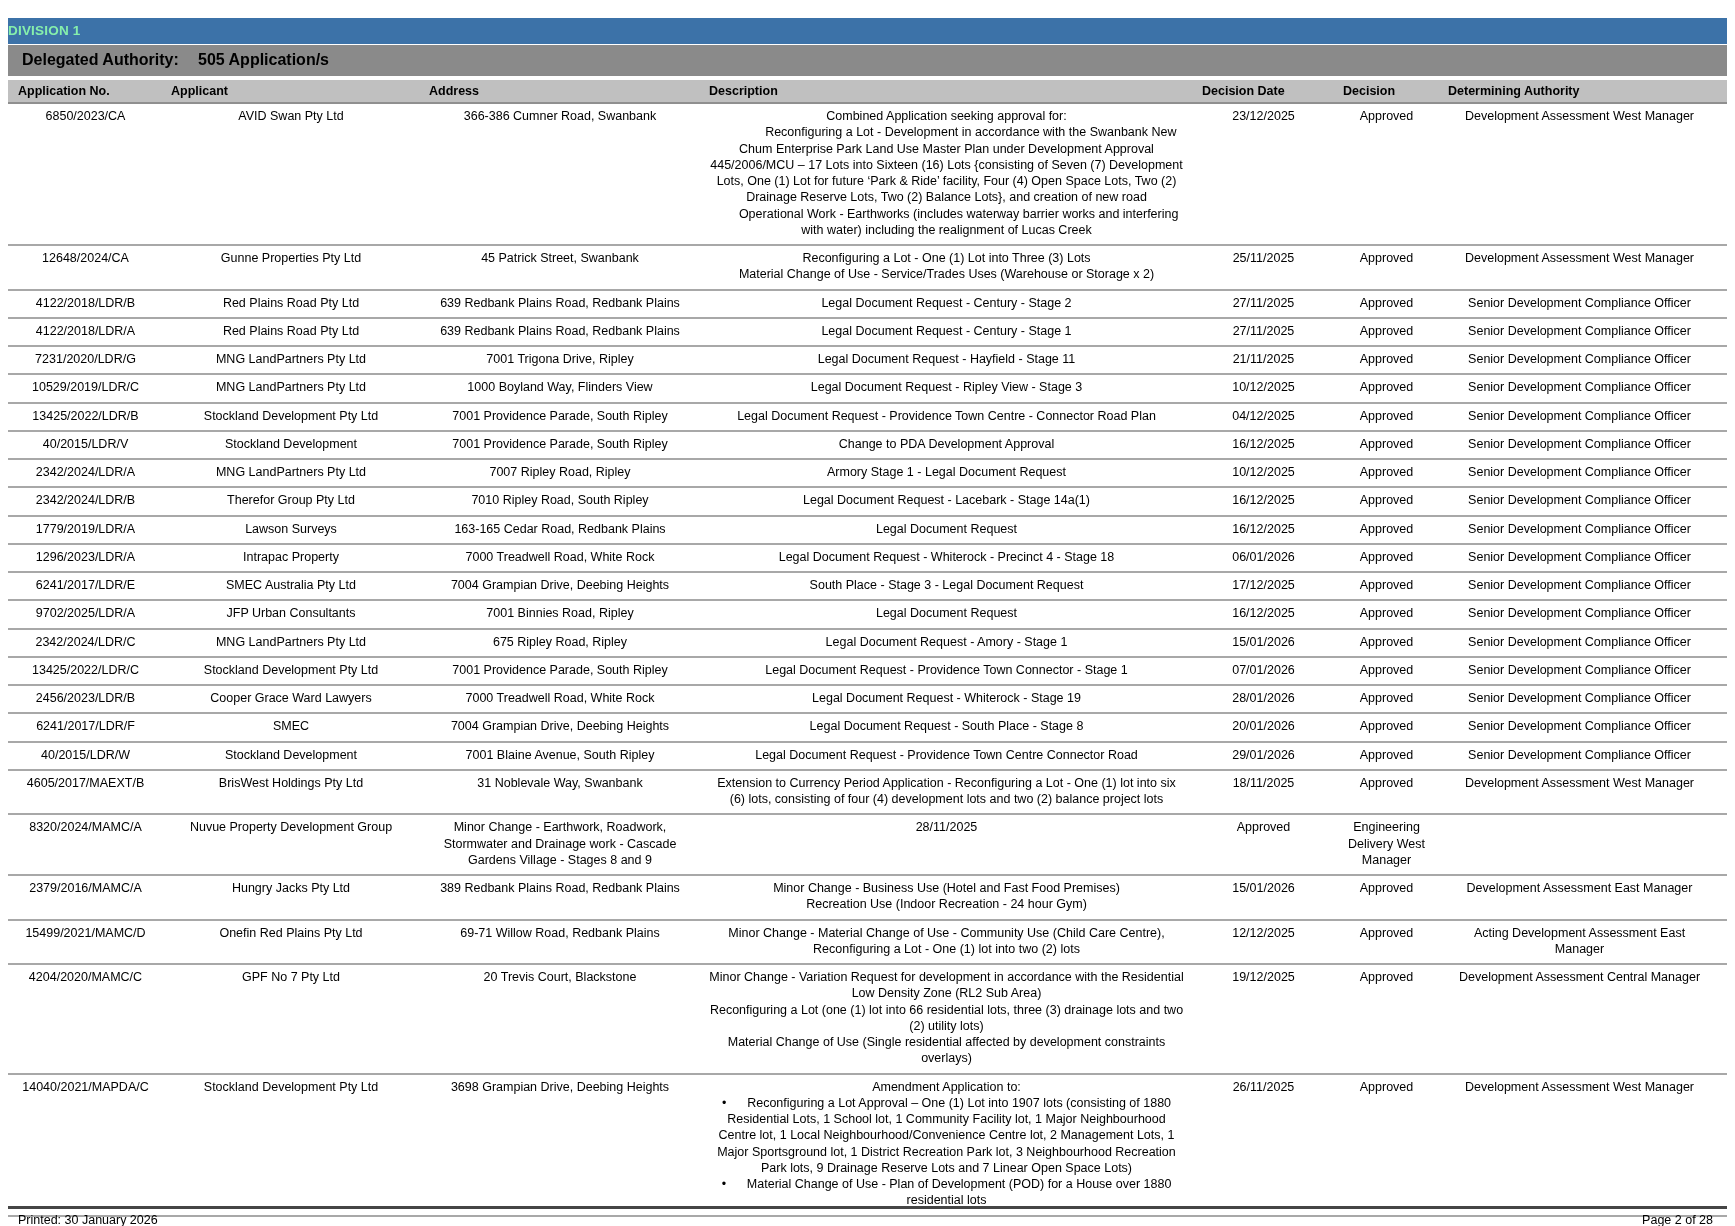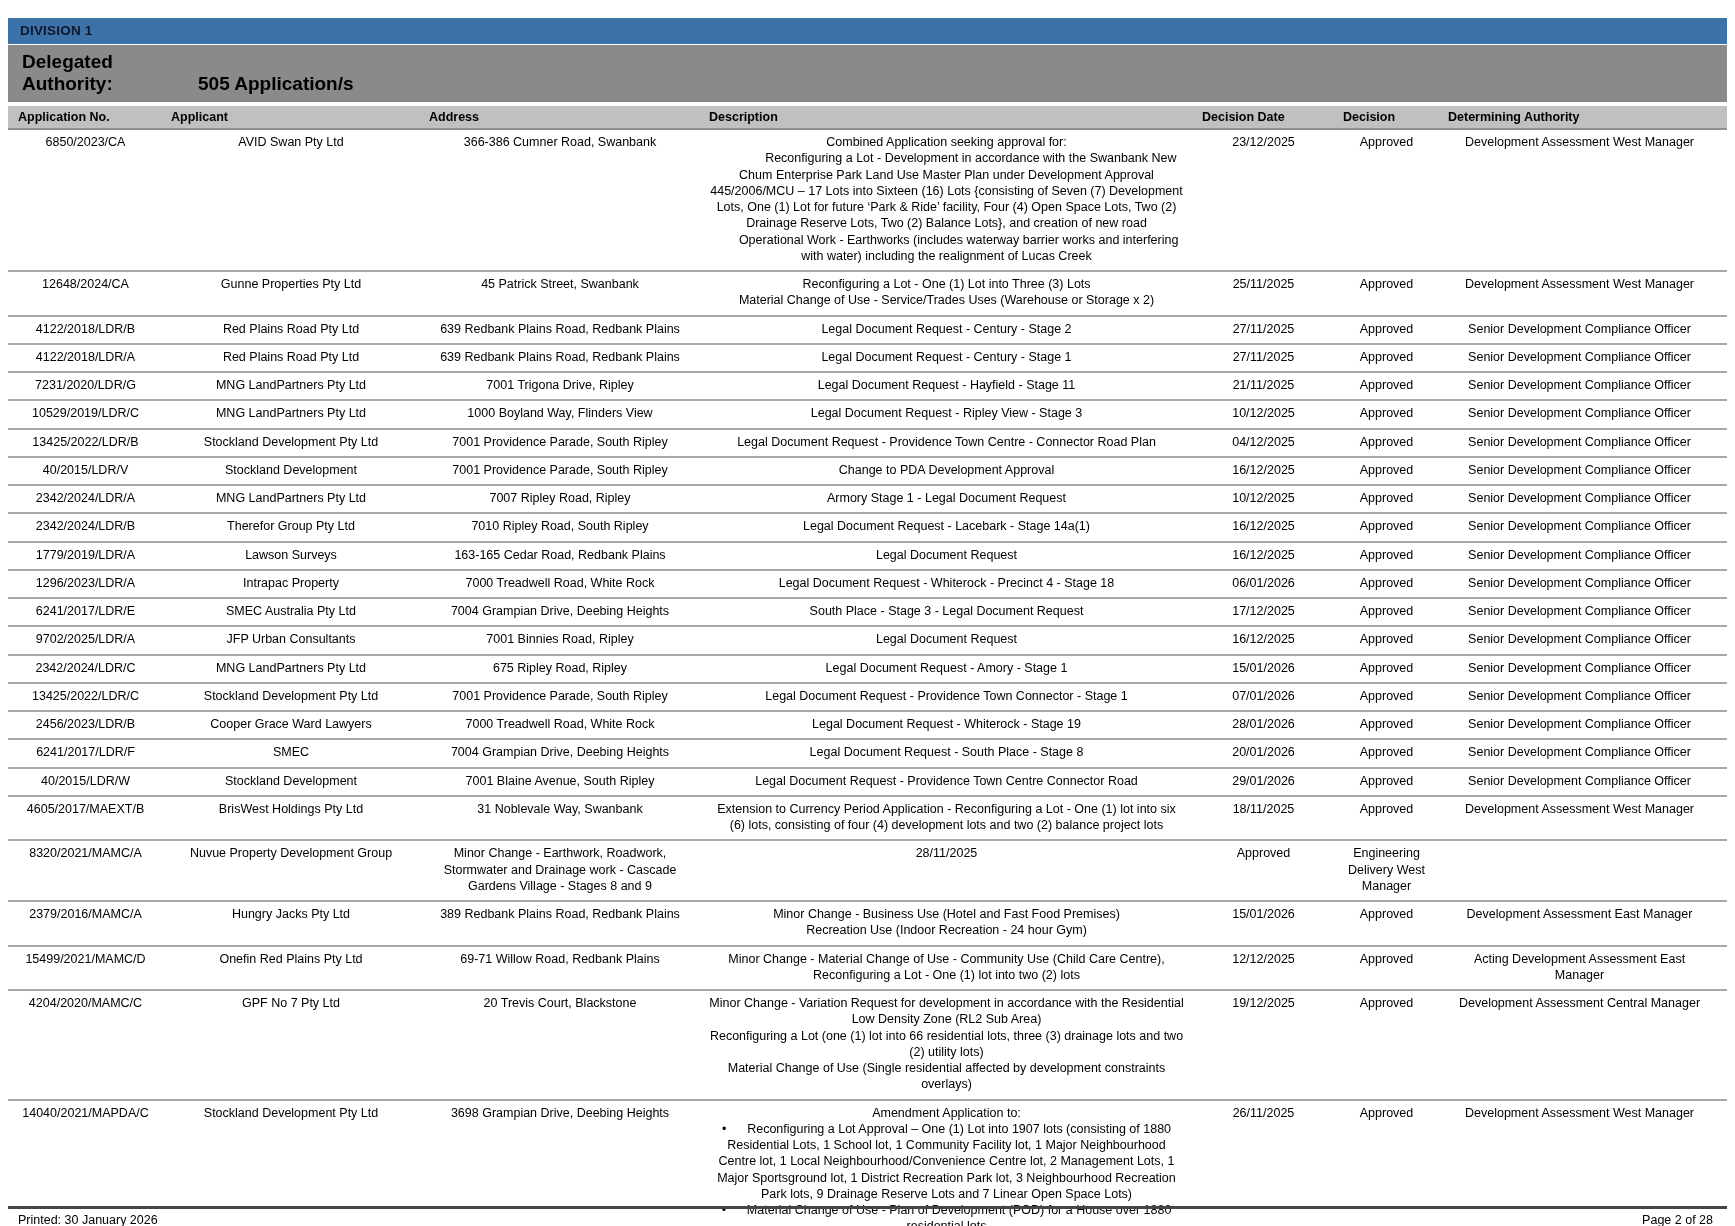--- a/index.html
+++ b/index.html
@@ -6,29 +6,29 @@
   body {
     width:1735px; height:1226px; position:relative; overflow:hidden;
     font-family:"Liberation Sans", sans-serif; color:#000;
     -webkit-font-smoothing:antialiased;
   }
   .page { position:relative; width:1735px; height:1226px; }
 
   .division-bar {
     margin:18px 8px 0 8px;
     background:var(--division-bar,#3C72A8);
-    color:#0f172a; font-weight:bold; font-size:13.5px;
-    padding:5px 14px 6px 12px;
+    color:#86efac; font-weight:bold; font-size:13.5px;
+    padding:5px 14px 6px 0;
     letter-spacing:0.2px;
   }
   .authority-bar {
     margin:1px 8px 0 8px;
     background:var(--authority-bar,#8A8A8A);
     display:flex; align-items:flex-end;
-    font-weight:bold; font-size:19px; color:#000;
+    font-weight:bold; font-size:16px; color:#000;
     padding:6px 14px 7px 14px;
   }
   .auth-label { width:176px; }
 
   .grid {
     display:grid;
     grid-template-columns:145px 250px 272px 485px 133px 97px 1fr;
     column-gap:8px;
   }
   .thead {
@@ -278,21 +278,21 @@
     <div class="td col-app">4605/2017/MAEXT/B</div>
     <div class="td col-applicant">BrisWest Holdings Pty Ltd</div>
     <div class="td col-address">31 Noblevale Way, Swanbank</div>
     <div class="td col-desc">Extension to Currency Period Application - Reconfiguring a Lot - One (1) lot into six (6) lots, consisting of four (4) development lots and two (2) balance project lots</div>
     <div class="td col-date">18/11/2025</div>
     <div class="td col-decision">Approved</div>
     <div class="td col-authority">Development Assessment West Manager</div>
   </div>
 
   <div class="tr grid">
-    <div class="td col-app">8320/2021/MAMC/A</div>
+    <div class="td col-app">8320/2024/MAMC/A</div>
     <div class="td col-applicant">Nuvue Property Development Group</div>
     <div class="td col-desc">Minor Change - Earthwork, Roadwork, Stormwater and Drainage work - Cascade Gardens Village - Stages 8 and 9</div>
     <div class="td col-date">28/11/2025</div>
     <div class="td col-decision">Approved</div>
     <div class="td col-authority">Engineering Delivery West Manager</div>
   </div>
 
   <div class="tr grid">
     <div class="td col-app">2379/2016/MAMC/A</div>
     <div class="td col-applicant">Hungry Jacks Pty Ltd</div>

